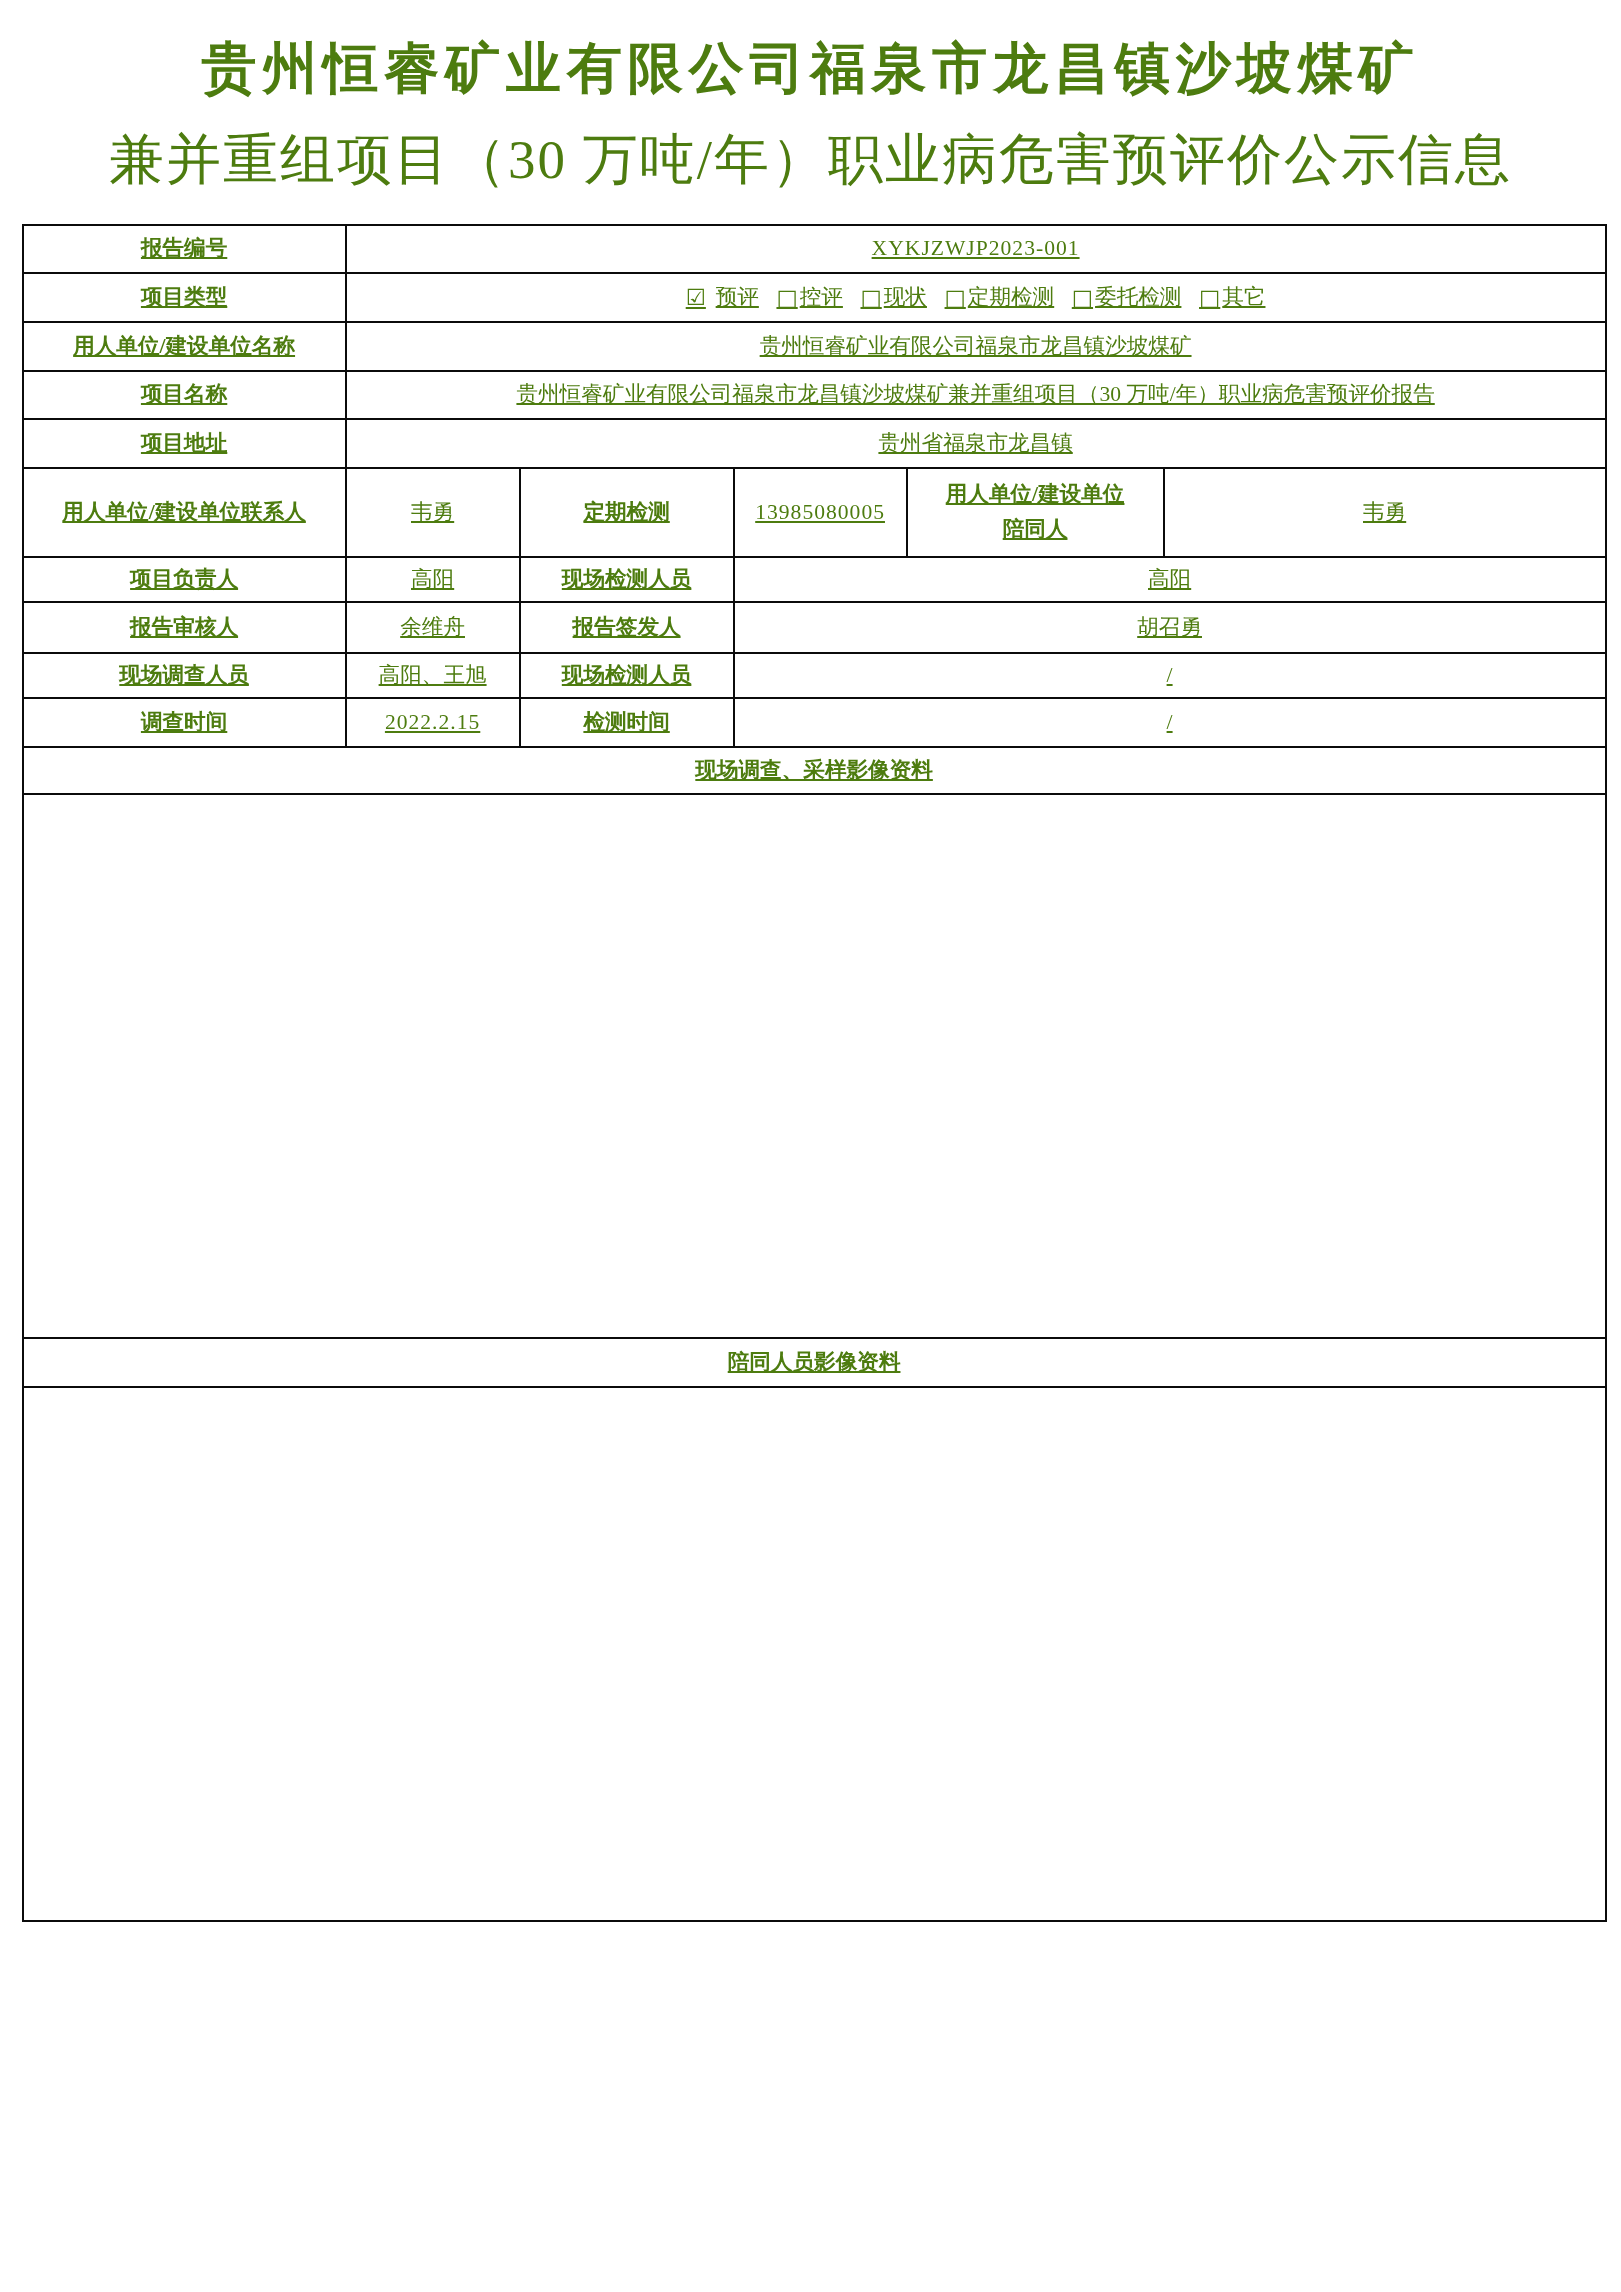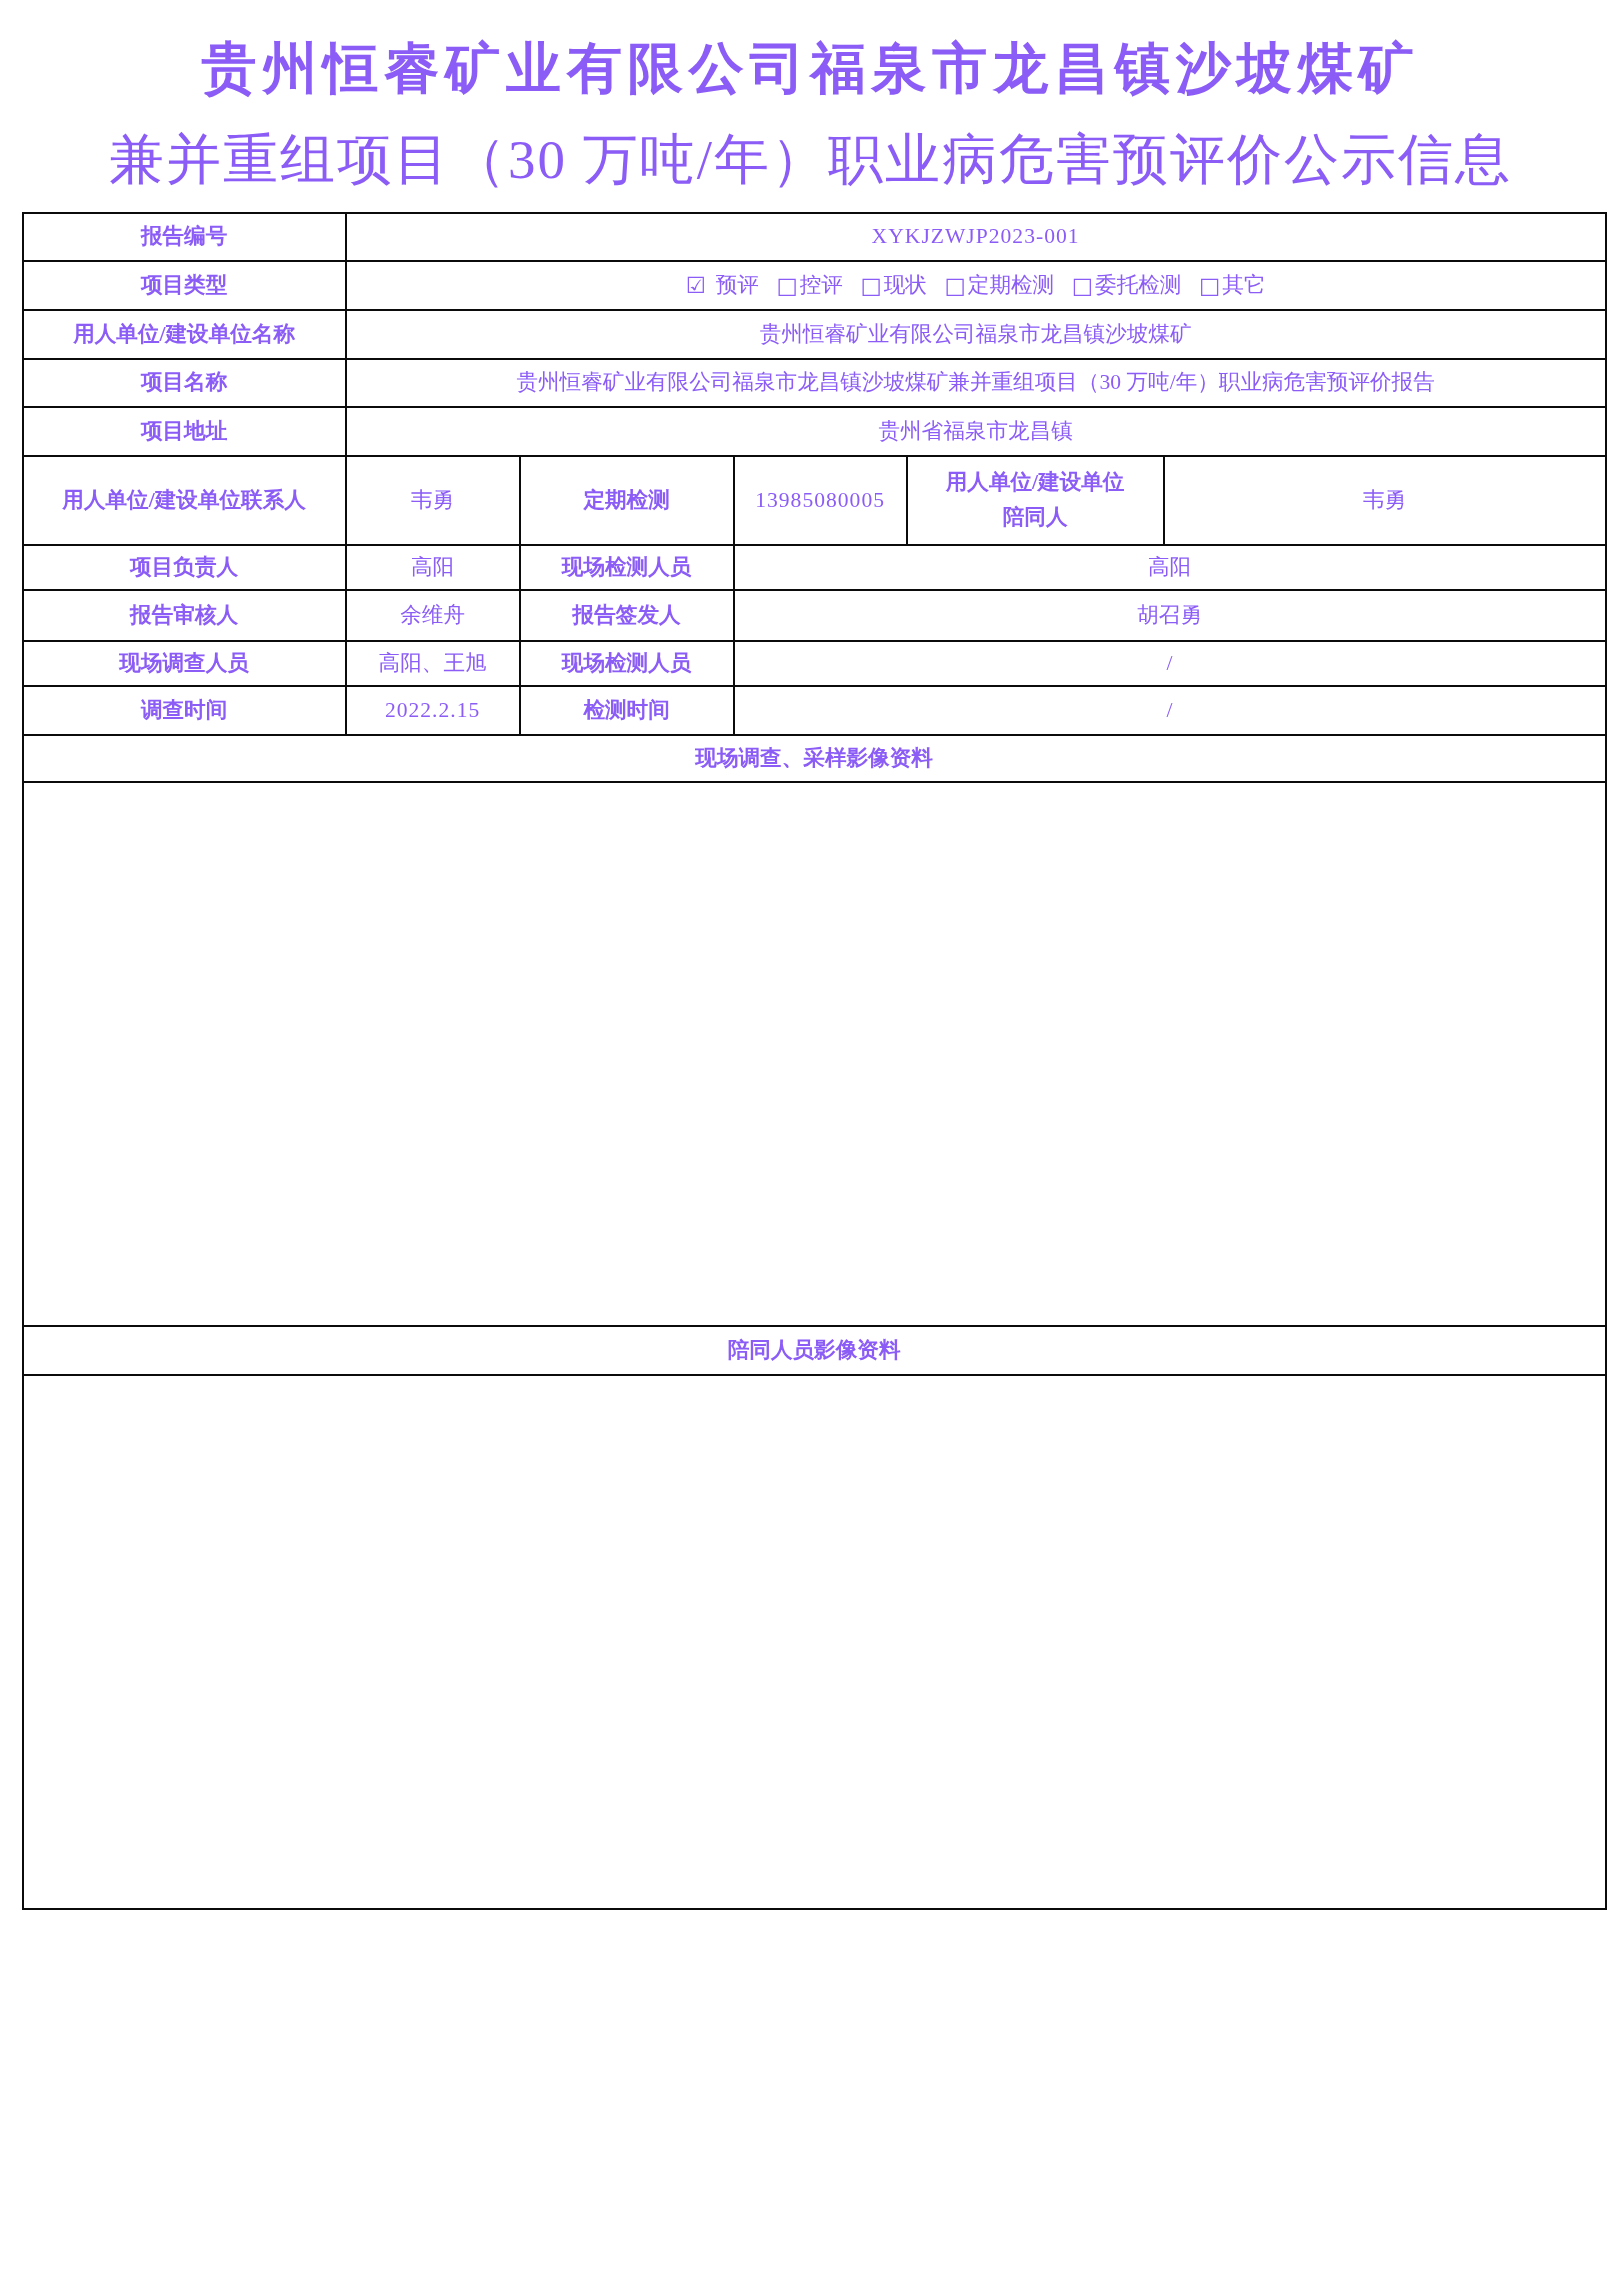--- a/index.html
+++ b/index.html
@@ -1,21 +1,21 @@
 <!DOCTYPE html>
 <html><head>
 <meta charset="utf-8">
 <style>
   html,body { margin:0; padding:0; background:#ffffff; }
   .page {
     position: relative;
     width: 1621px;
     height: 2283px;
     background: #ffffff;
-    color: #8b5cf6;
+    color: #4d7c0f;
     font-family: "Liberation Serif", serif;
     overflow: hidden;
   }
   .title1 {
     padding-top: 33px;
     text-align: center;
     font-size: 55px;
     font-weight: bold;
     letter-spacing: 5.9px;
     line-height: 71px;
@@ -25,24 +25,25 @@
     margin-top: 19.6px;
     text-align: center;
     font-size: 55px;
     font-weight: normal;
     letter-spacing: 2px;
     line-height: 71px;
     white-space: nowrap;
   }
   table.form {
     margin-left: 21.6px;
-    margin-top: 17px;
+    margin-top: 29px;
     width: 1584px;
     table-layout: fixed;
     border-collapse: collapse;
+    text-decoration: underline;
   }
   .form th, .form td {
     border: 2.9px solid #0b0b0b;
     text-align: center;
     vertical-align: middle;
     font-size: 21.6px;
     line-height: 29px;
     padding: 0 3.9px;
     overflow: hidden;
   }

